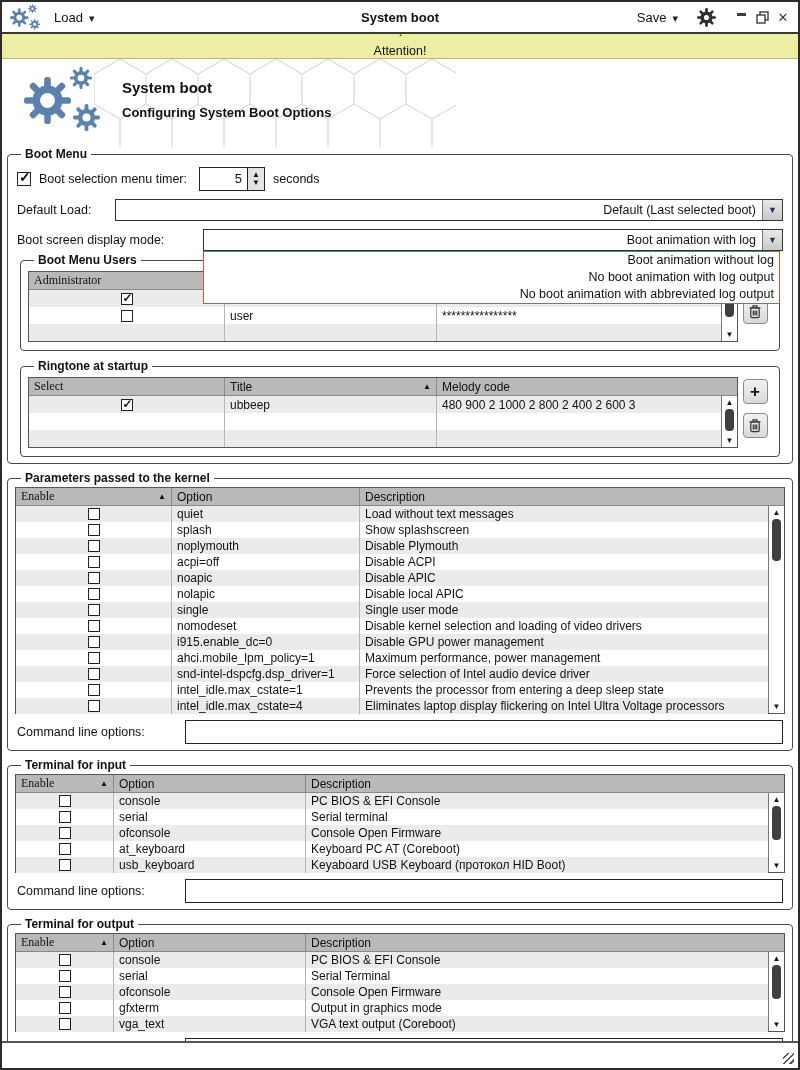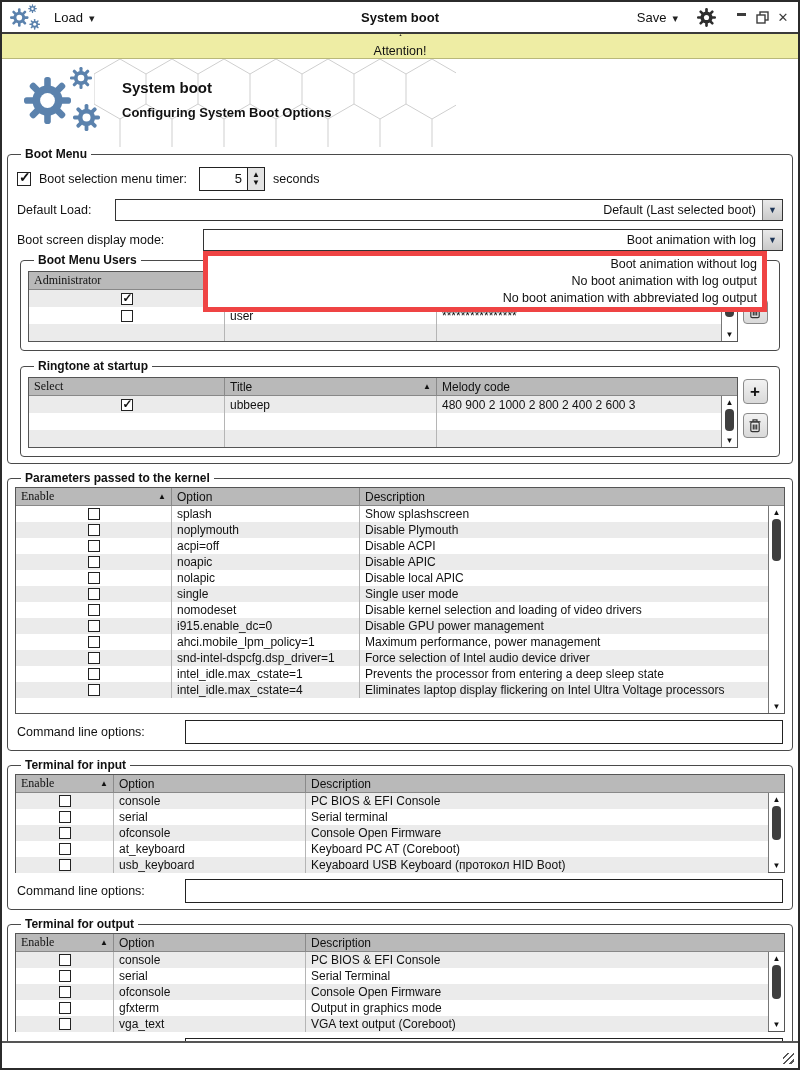--- a/index.html
+++ b/index.html
@@ -46,21 +46,21 @@
   .spin { display: flex; border: 1.5px solid #222; height: 24px; width: 66px; margin: 0 8px 0 12px; background: #fff; }
   .spin .num { flex: 1; text-align: right; padding: 3px 5px; font-size: 13px; }
   .spin .arr { width: 17px; border-left: 1.5px solid #222; background: #e3e3e3; display: flex; flex-direction: column; align-items: center; justify-content: center; line-height: 1; font-size: 8px; color:#111; }
 
   
   .combo-wrap { position: relative; flex: 1; z-index: 30; text-align: right; }
   .combo { display: flex; border: 1px solid #333; background: #fff; height: 22px; align-items: center; }
   .combo .val { flex: 1; padding: 0 6px; font-size: 12.5px; white-space: nowrap; overflow: hidden; }
   .combo .cbtn { width: 20px; align-self: stretch; background: linear-gradient(#e9e9e9,#c9c9c9); border-left: 1px solid #777; display: flex; align-items: center; justify-content: center; font-size: 9px; color: #1d3557; }
   .combo .cbtn::after { content: "▼"; }
-  .dd-panel { position: absolute; top: 100%; left: 0; right: 16px; background: #fff; border: 5px solid #ef4444; z-index: 60; }
+  .dd-panel { position: absolute; top: 100%; left: 0; right: 3px; background: #fff; border: 1px solid #ef4444; z-index: 60; }
   .dd-item { height: 17px; line-height: 17px; padding: 0 5px; font-size: 12.5px; white-space: nowrap; }
 
   
   .tbl-wrap { display: flex; align-items: flex-start; margin: 2px 0; }
   .tbl { position: relative; border: 1px solid #555; background: #fff; flex: 1; }
   .thead { display: flex; background: #b9b9b9; height: 18px; border-bottom: 1px solid #888; }
   .thead .hcell { display: flex; align-items: center; padding: 0 5px; border-right: 1px solid #8a8a8a; font-size: 12px; overflow: hidden; white-space: nowrap; }
   .thead .hcell:last-child { border-right: none; }
   .hcell.center { justify-content: flex-start; font-family: Liberation Serif, serif; }
   .sort { margin-left: auto; font-size: 8px; padding-left: 4px; }
@@ -367,20 +367,27 @@
             <span class="sort"></span>
           </div>
         <div class="hcell">
             <span>Option</span>
           </div>
         <div class="hcell">
             <span>Description</span>
           </div>
       </div>
       <div class="tbody">
+          <div class="trow even">
+            <div class="cell center">
+              <span class="cb"></span>
+            </div>
+            <div class="cell">quiet</div>
+            <div class="cell">Load without text messages</div>
+          </div>
           <div class="trow odd">
             <div class="cell center">
               <span class="cb"></span>
             </div>
             <div class="cell">splash</div>
             <div class="cell">Show splashscreen</div>
           </div>
           <div class="trow even">
             <div class="cell center">
               <span class="cb"></span>

